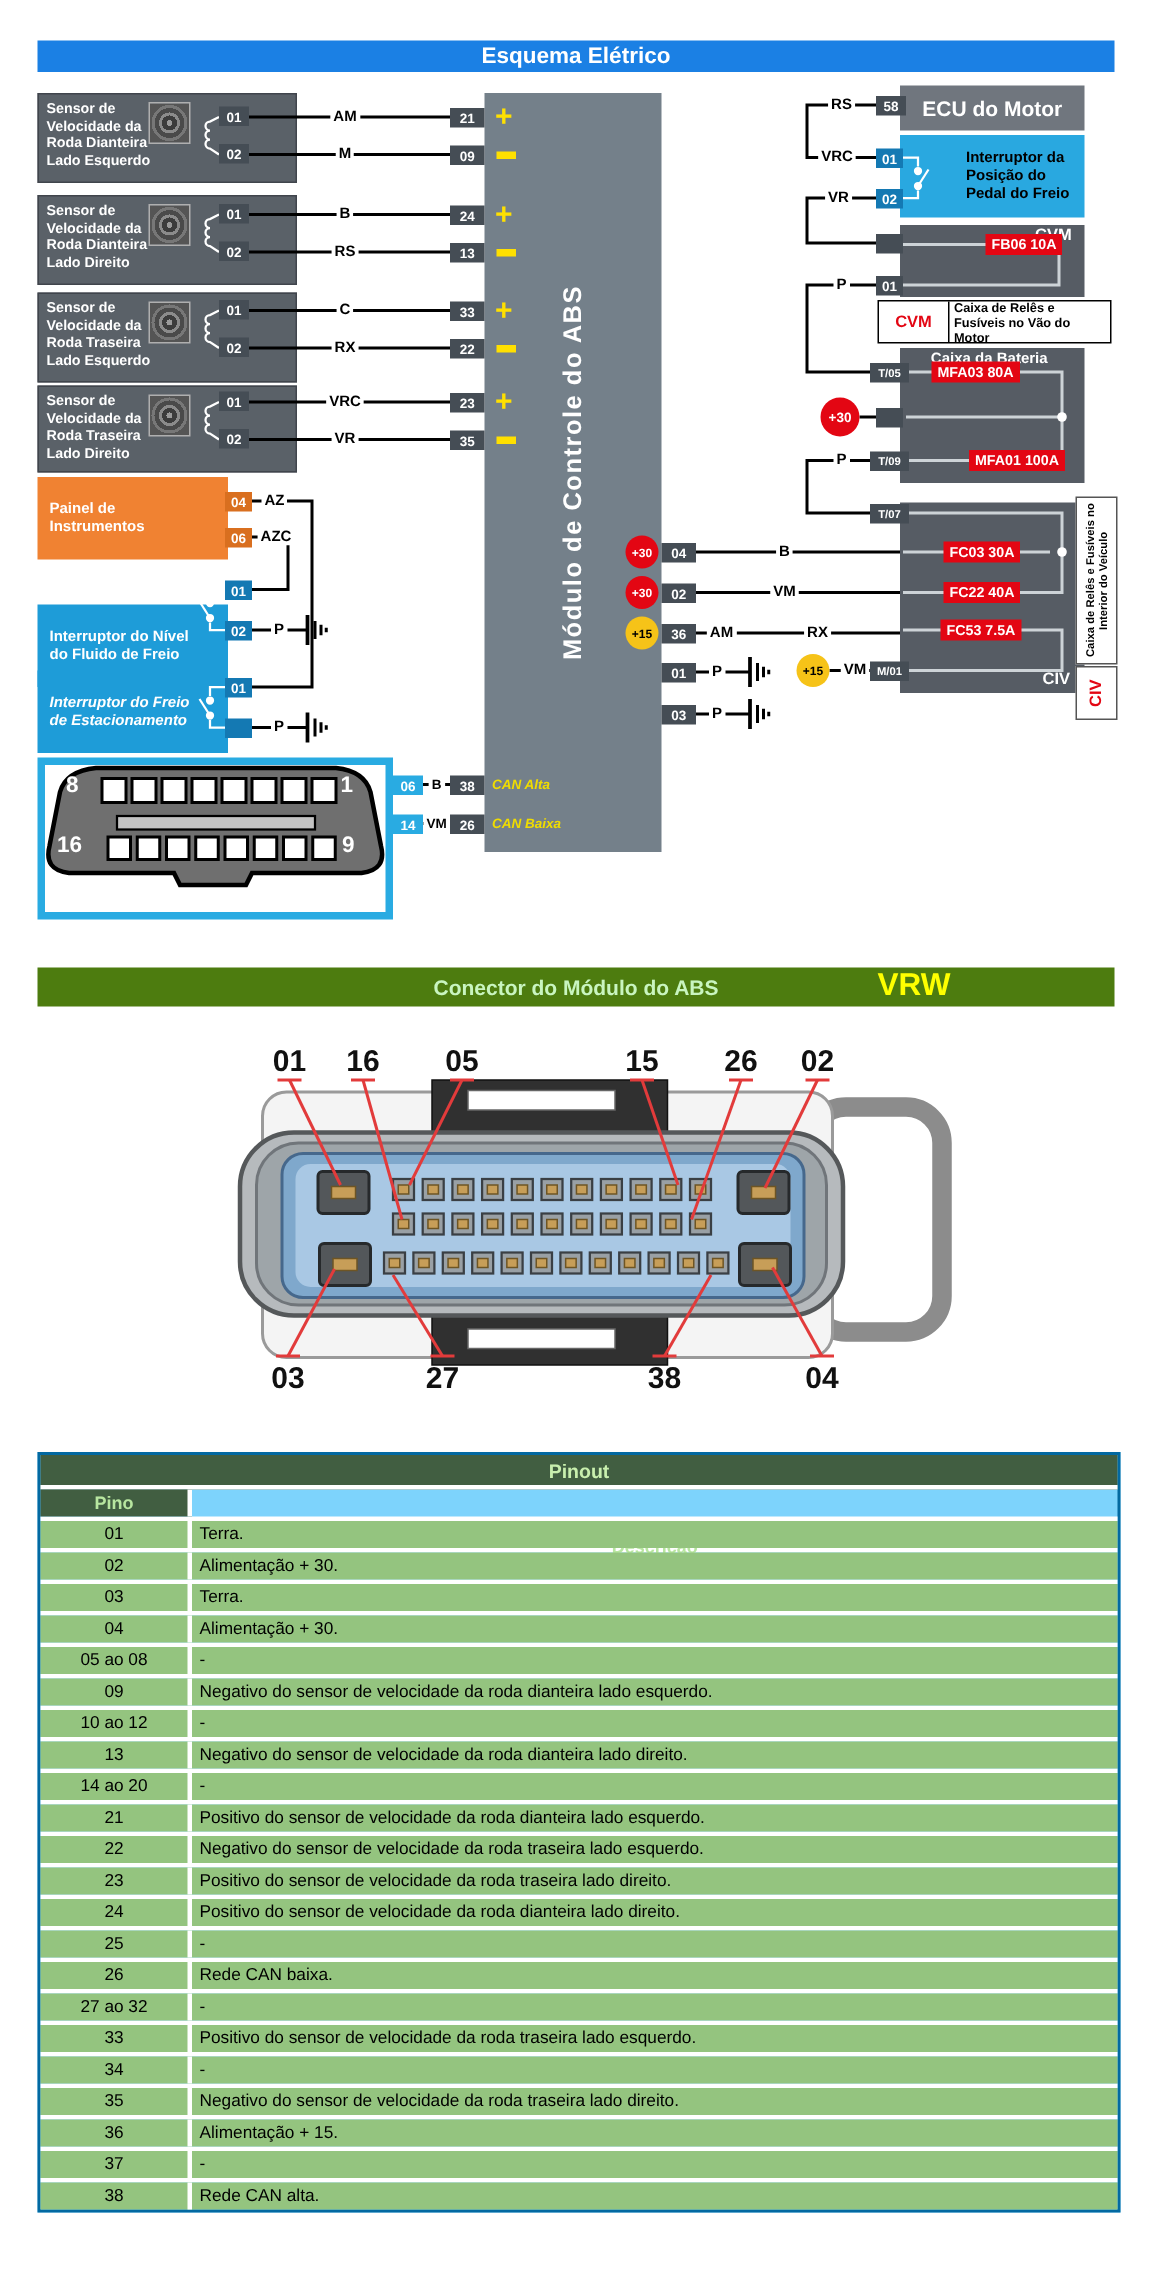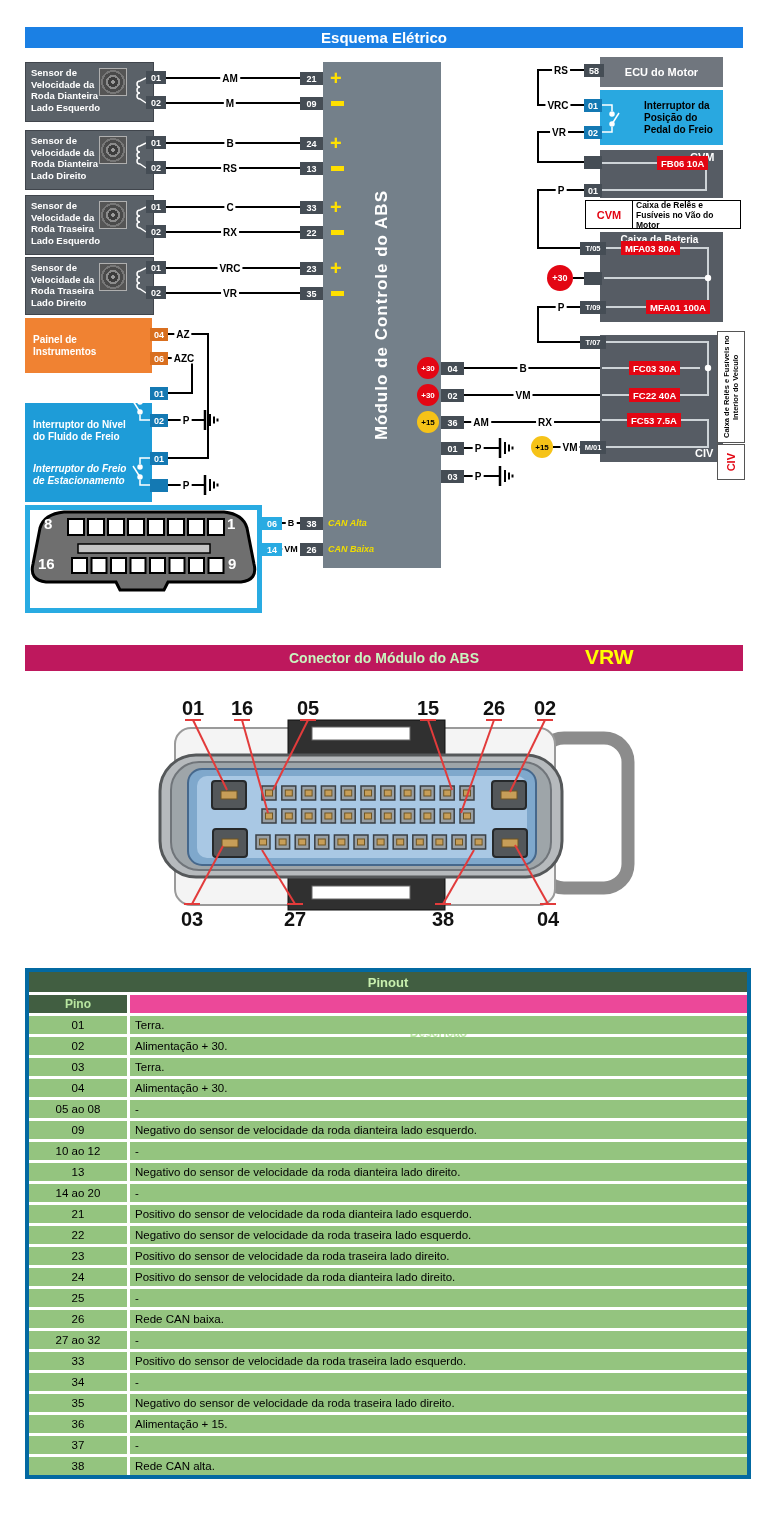--- a/index.html
+++ b/index.html
@@ -2,23 +2,23 @@
 <html><head>
 <meta charset="utf-8">
 <style>
   html,body{margin:0;padding:0;background:#fff;}
   .page{position:relative;width:768px;height:1530px;background:#fff;font-family:"Liberation Sans",sans-serif;overflow:hidden;}
   .b{position:absolute;}
   svg.overlay{position:absolute;left:0;top:0;z-index:2;pointer-events:none;}
 
   .bar{position:absolute;left:25px;width:718px;display:flex;align-items:center;justify-content:center;z-index:3;}
   .bar-blue{top:27px;height:21px;background:#1B80E4;color:#fff;font-weight:bold;font-size:15px;}
-  .bar-green{top:645px;height:26px;background:#be185d;color:#C9F5C0;font-weight:bold;font-size:14px;}
-
-  .sensor{left:25px;width:127px;background:#5A6168;border:1px solid #40454C;z-index:1;}
+  .bar-green{top:645px;height:26px;background:#4d7c0f;color:#C9F5C0;font-weight:bold;font-size:14px;}
+
+  .sensor{left:25px;width:127px;background:#5A6168;border:1px solid #40454C;z-index:1;padding-left:44px;}
   .sname{position:absolute;left:5px;top:4px;width:74px;color:#fff;font-size:9.5px;font-weight:bold;line-height:11.5px;}
   .sicon{position:absolute;left:73px;top:5px;width:26px;height:26px;border:1px solid #AFAFAF;
          background:radial-gradient(circle at 50% 50%, #9a9a9a 0 2px, #3c3c3c 2px 5px, #8b8b8b 5px 7px, #4a4a4a 7px 10px, #777 10px 12px, #555 12px);}
   .bluebox{left:25px;width:127px;background:#1E9CD8;z-index:1;color:#fff;}
   .orangebox{left:25px;top:318px;width:127px;height:55px;background:#F08232;z-index:1;color:#fff;}
   .boxlabel{position:absolute;left:8px;top:0;bottom:0;display:flex;align-items:center;font-weight:bold;font-size:10px;line-height:12px;width:108px;}
 
   .module{left:323px;top:62px;width:118px;height:506px;background:#74808A;z-index:1;display:flex;align-items:center;justify-content:center;}
   .vtext{writing-mode:vertical-rl;transform:rotate(180deg);color:#fff;font-weight:bold;font-size:17px;letter-spacing:1px;}
 
@@ -57,21 +57,21 @@
   .vbox span{writing-mode:vertical-rl;transform:rotate(180deg);font-size:7.5px;font-weight:bold;line-height:9px;
         text-align:center;color:#000;max-height:104px;}
   .vbox.red span{color:#E30613;font-size:11px;}
 
   .obd{left:25px;top:505px;width:227px;height:98px;background:#fff;border:5px solid #29ABE2;z-index:1;}
   .obdnum{position:absolute;color:#fff;font-weight:bold;font-size:15px;z-index:4;}
 
   .vrw{position:absolute;left:585px;color:#FFFF00;font-weight:bold;font-size:21px;z-index:4;}
   .clbl{position:absolute;transform:translateX(-50%);font-size:20px;font-weight:bold;color:#111;z-index:4;}
 
-  .ptable{position:absolute;left:25px;top:968px;width:718px;border:4px solid #0369a1;background:#ec4899;z-index:3;}
+  .ptable{position:absolute;left:25px;top:968px;width:718px;border:2px solid #0369a1;background:#7dd3fc;z-index:3;}
   .ptitle{height:20px;background:#415E41;color:#C8EFAE;font-weight:bold;font-size:13px;
           display:flex;align-items:center;justify-content:center;border-bottom:3px solid #fff;}
   .phead{display:flex;height:18px;border-bottom:3px solid #fff;}
   .phead div{background:#415E41;color:#B8E6A0;font-weight:bold;font-size:12px;display:flex;align-items:center;justify-content:center;}
   .ph1{width:98px;border-right:3px solid #fff;}
   .ph2{flex:1;margin-top:38px;}
   .prow{display:flex;height:18px;border-bottom:3px solid #fff;}
   .prow:last-child{border-bottom:none;}
   .pc1{width:98px;background:#94C47F;border-right:3px solid #fff;display:flex;align-items:center;justify-content:center;
        font-size:11.5px;color:#000;}
@@ -189,21 +189,21 @@
   <span class="wl" style="left:523px;top:368px;">B</span>
   <span class="wl" style="left:523px;top:395px;">VM</span>
   <span class="wl" style="left:481px;top:422px;">AM</span>
   <span class="wl" style="left:545px;top:422px;">RX</span>
   <span class="wl" style="left:478px;top:448px;">P</span>
   <span class="wl" style="left:478px;top:476px;">P</span>
   <div class="circ c15" style="left:531px;top:436px;">+15</div>
   <span class="wl" style="left:570px;top:447px;">VM</span>
 
   <div class="rbox gray-l" style="top:57px;height:30px;display:flex;align-items:center;justify-content:center;">
-    <span style="color:#fff;font-weight:bold;font-size:11px;">ECU do Motor</span>
+    <span style="color:#fff;font-weight:bold;font-size:14px;">ECU do Motor</span>
   </div>
   <div class="tab tw20" style="left:584px;top:64px;">58</div>
   <span class="wl" style="left:561px;top:70px;">RS</span>
 
   <div class="rbox" style="top:90px;height:55px;background:#29A8E0;">
     <div class="boxlabel" style="left:44px;width:76px;">Interruptor da Posição do Pedal do Freio</div>
   </div>
   <div class="tab tw18 tab-blue" style="left:584px;top:99px;">01</div>
   <div class="tab tw18 tab-blue" style="left:584px;top:126px;">02</div>
   <span class="wl" style="left:558px;top:105px;">VRC</span>

